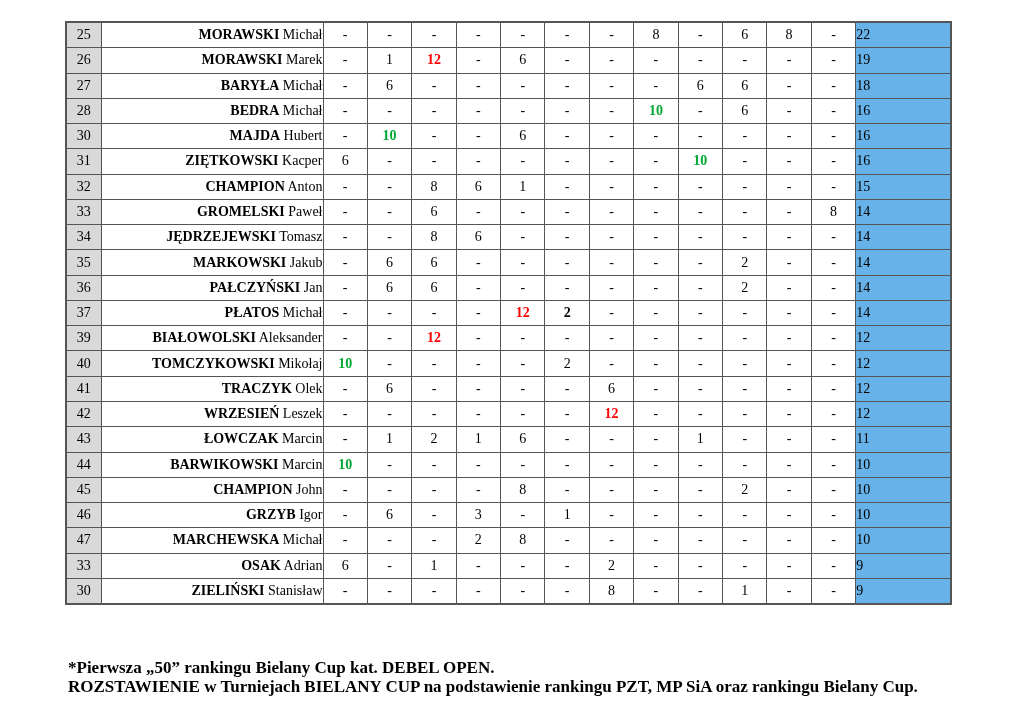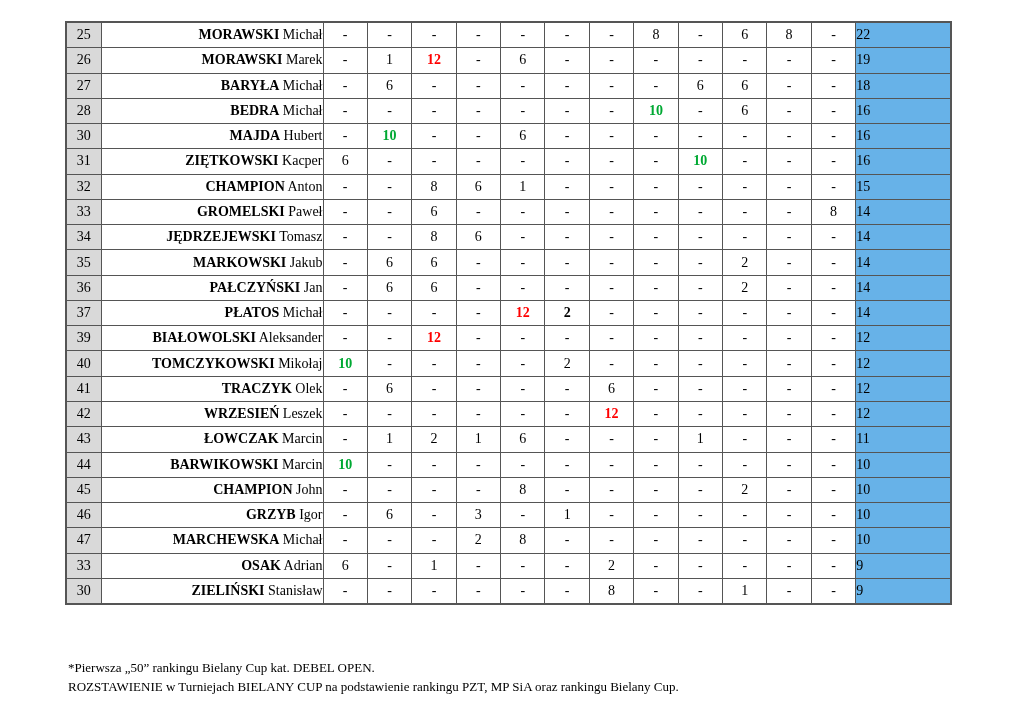--- a/index.html
+++ b/index.html
@@ -49,22 +49,23 @@
   td.total{
     background:var(--total-bg);
     margin-left:46px;
   }
   .mk-red{color:var(--red);font-weight:bold;}
   .mk-green{color:var(--green);font-weight:bold;}
   .mk-bold{font-weight:bold;}
   .footnote{
     position:absolute;
     left:68px;top:659px;
-    font-size:13px;
+    font-size:17px;
     line-height:18.5px;
+    font-weight:bold;
   }
   .footnote div{white-space:nowrap;}
 </style>
 </head>
 <body>
 
 <div class="page">
 
   <table class="ranking">
     <colgroup>

